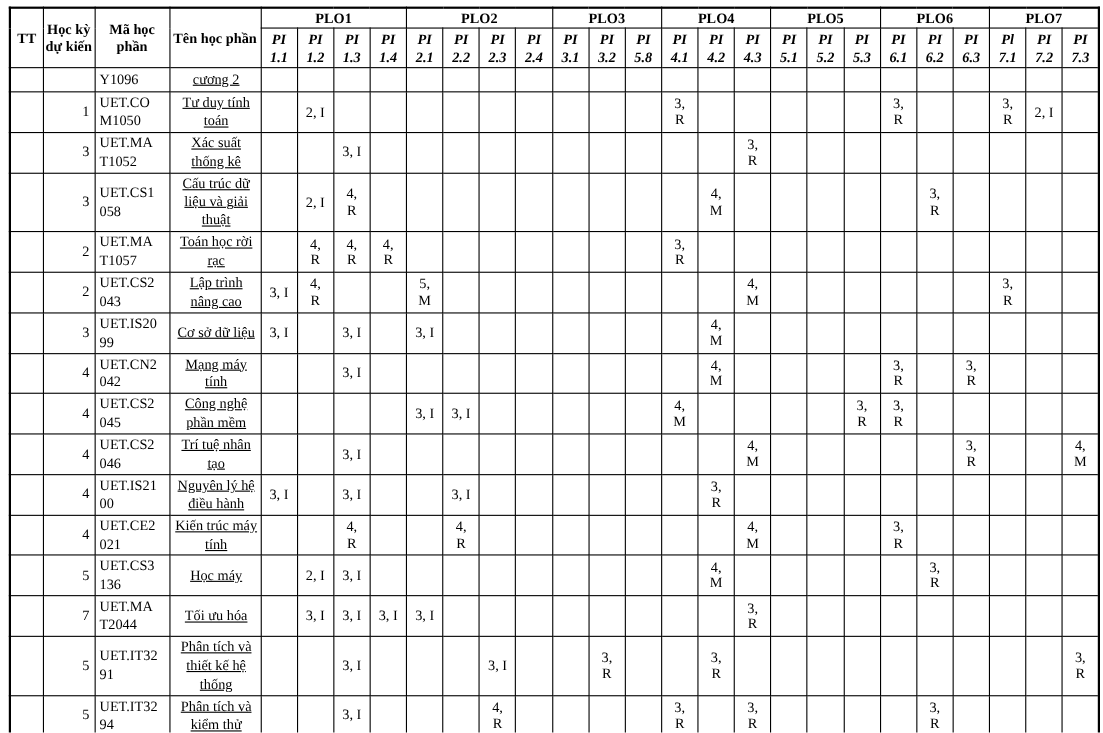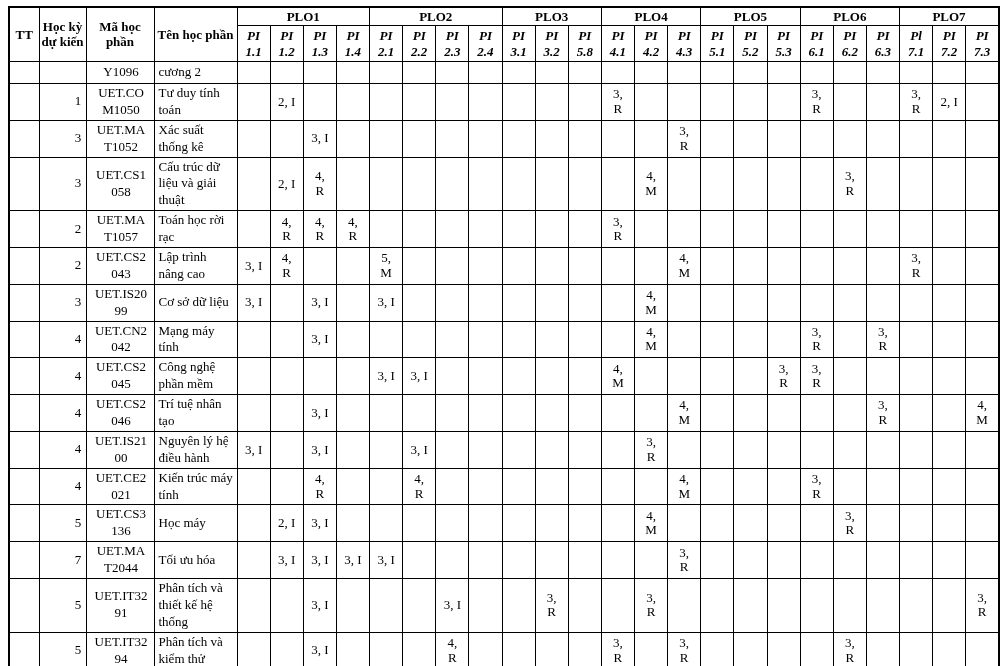--- a/index.html
+++ b/index.html
@@ -34,23 +34,23 @@
   th.plo-h { height: 17px; }
   th.pi-h  { padding: 2px 2px; font-style: italic; }
   .pi-label { display: inline-block; max-width: 24px; }
   td {
     font-size: 13px;
     line-height: 1.3;
     vertical-align: middle;
     padding: 1px 1px;
   }
   td.tt, td.semester { text-align: center; padding-left: 32px; }
-  td.code { padding: 1px 2px 1px 4px; text-align: center; }
+  td.code { padding: 1px 2px 1px 4px; text-align: left; }
   .code-text { display: inline-block; max-width: 53px; word-break: break-all; }
-  td.name { padding: 1px 2px 1px 4px; text-align: left; }
+  td.name { padding: 1px 2px 1px 4px; text-align: center; text-decoration: underline; }
   td.mark { text-align: center; line-height: 1.12; padding: 1px 0; }
   .mark-val { display: inline-block; max-width: 20px; }
   tbody tr.short-row td { height: 22px; }
 </style>
 </head>
 <body>
 
 <div class="page">
   <table id="plo-table">
     <colgroup id="cols">

